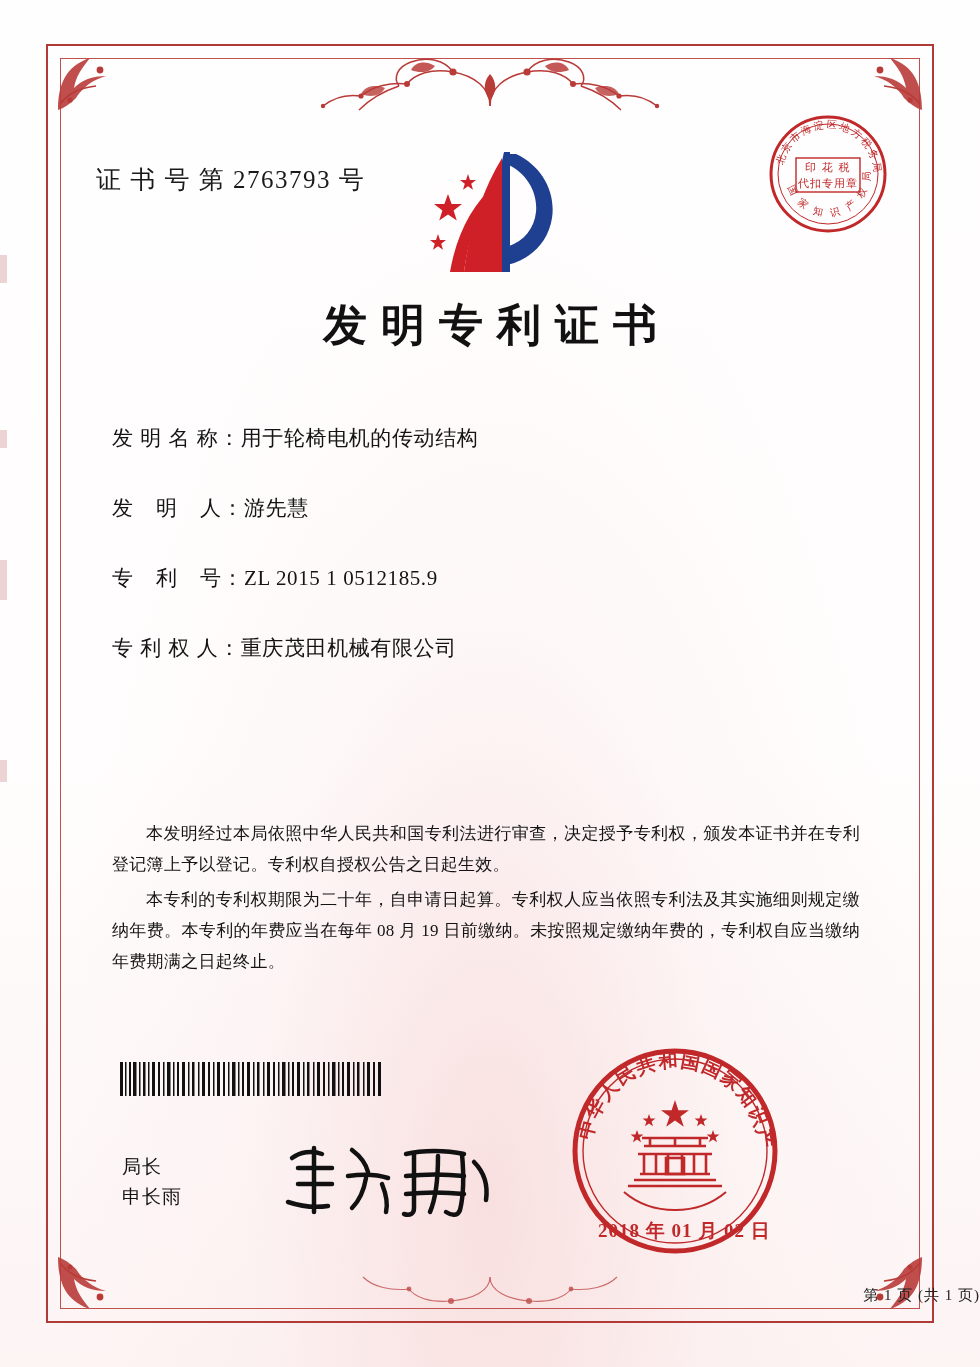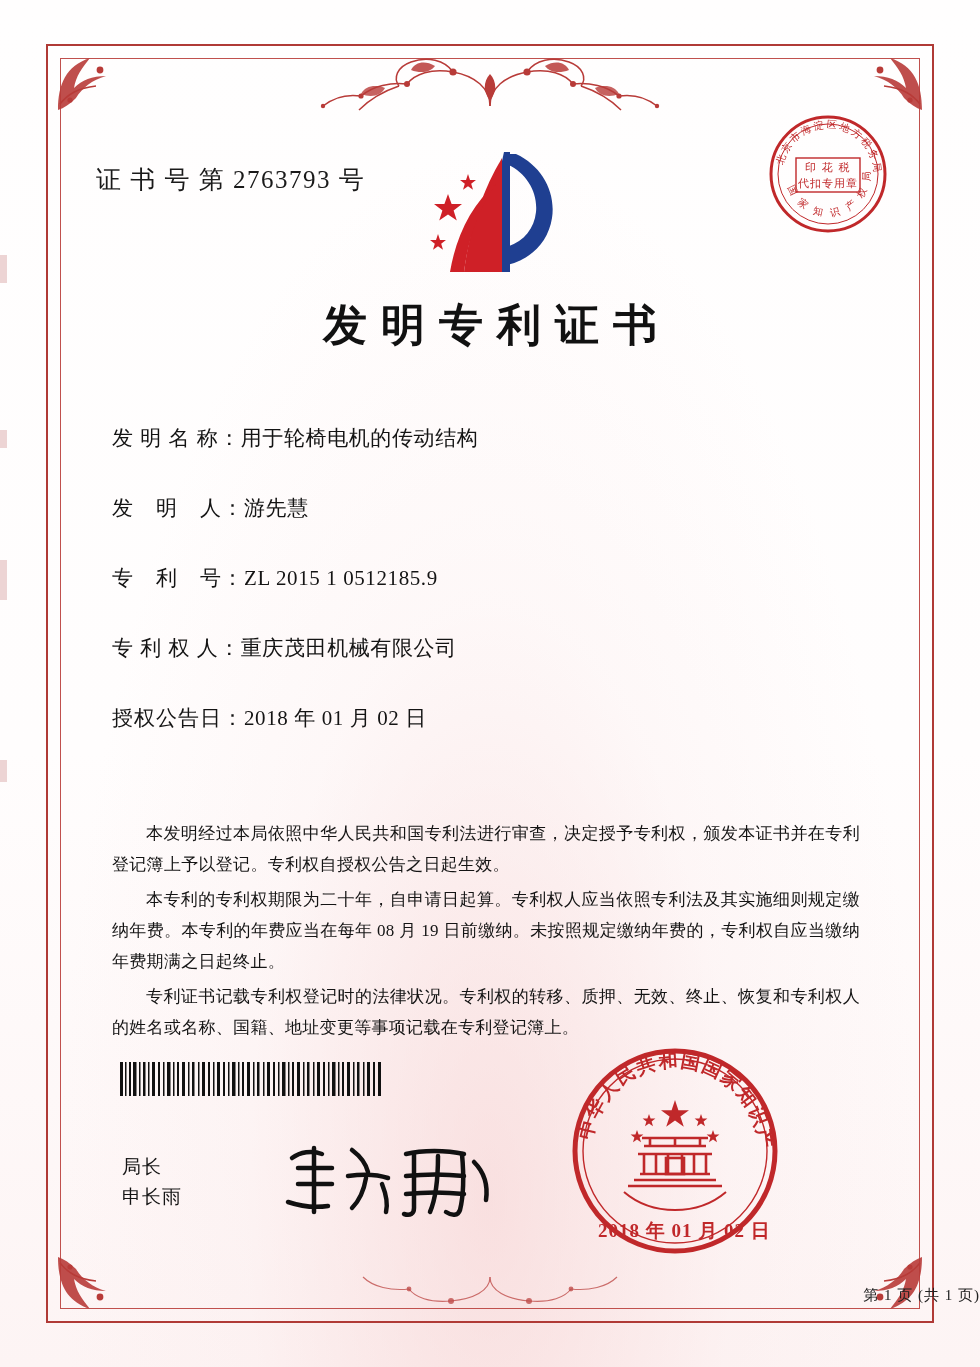--- a/index.html
+++ b/index.html
@@ -352,29 +352,25 @@
     </div>
     <div class="field-row">
       <span class="field-label">发　明　人：</span><span class="field-value">游先慧</span>
     </div>
     <div class="field-row">
       <span class="field-label">专　利　号：</span><span class="field-value">ZL 2015 1 0512185.9</span>
     </div>
     <div class="field-row">
       <span class="field-label">专 利 权 人：</span><span class="field-value">重庆茂田机械有限公司</span>
     </div>
-    <div class="field-row">
-      <span class="field-label">授权公告日：</span><span class="field-value">2018 年 01 月 02 日</span>
-    </div>
   </div>
 
   <div class="body-text">
     <p>本发明经过本局依照中华人民共和国专利法进行审查，决定授予专利权，颁发本证书并在专利登记簿上予以登记。专利权自授权公告之日起生效。</p>
     <p>本专利的专利权期限为二十年，自申请日起算。专利权人应当依照专利法及其实施细则规定缴纳年费。本专利的年费应当在每年 08 月 19 日前缴纳。未按照规定缴纳年费的，专利权自应当缴纳年费期满之日起终止。</p>
-    <p>专利证书记载专利权登记时的法律状况。专利权的转移、质押、无效、终止、恢复和专利权人的姓名或名称、国籍、地址变更等事项记载在专利登记簿上。</p>
   </div>
 
   <svg class="barcode" viewBox="0 0 262 34" preserveAspectRatio="none">
     <g fill="#111">
       <rect x="0" y="0" width="3" height="34"></rect>
         <rect x="5" y="0" width="1.5" height="34"></rect>
       <rect x="9" y="0" width="2" height="34"></rect>
         <rect x="13" y="0" width="3.5" height="34"></rect>
       <rect x="19" y="0" width="1.5" height="34"></rect>
         <rect x="23" y="0" width="2.5" height="34"></rect>

